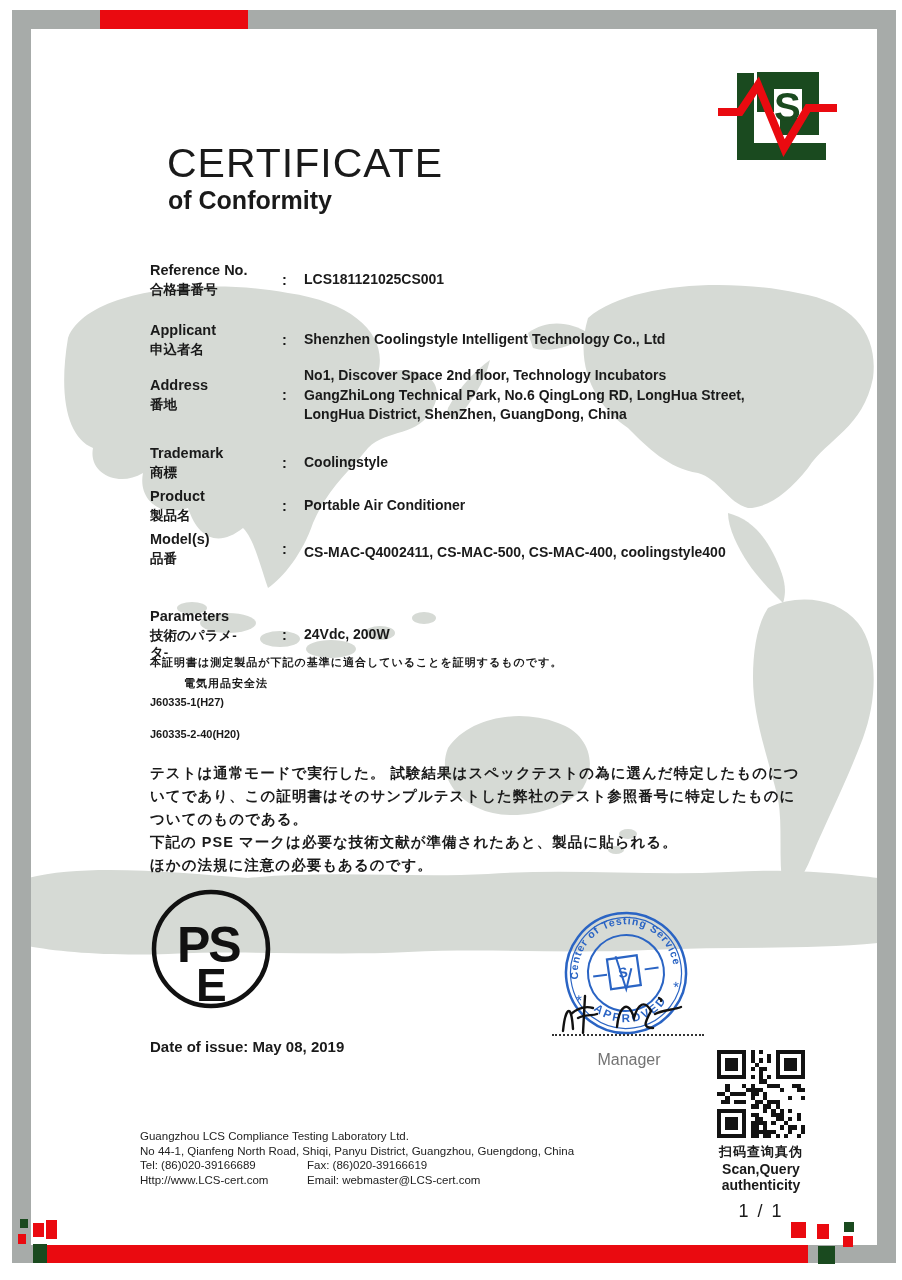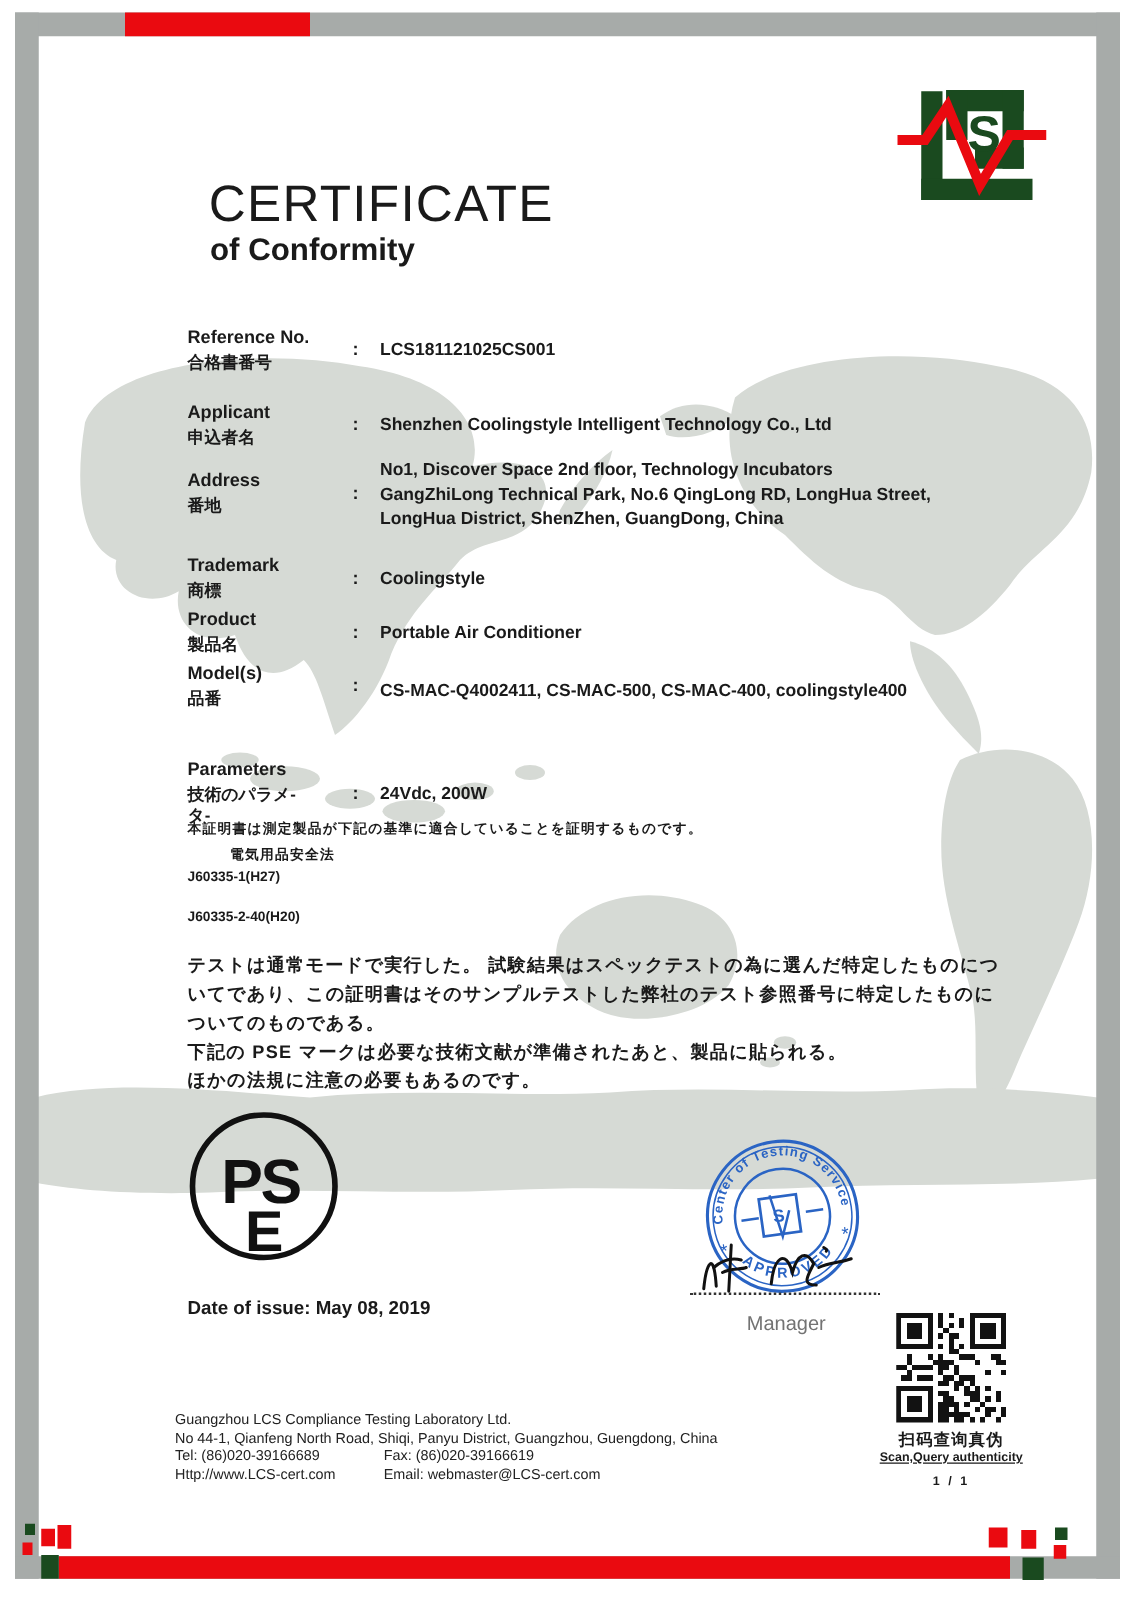--- a/index.html
+++ b/index.html
@@ -29,22 +29,22 @@
   .testnote{position:absolute;left:150px;top:762px;width:670px;font-size:14.5px;font-weight:bold;
             letter-spacing:1px;line-height:23px;white-space:pre-line;}
   .date{position:absolute;left:150px;top:1038px;font-size:15px;font-weight:bold;}
   .manager{position:absolute;left:553px;top:1051px;width:152px;text-align:center;font-size:16px;color:#737373;}
   .dotline{position:absolute;left:552px;top:1034px;width:152px;border-bottom:2px dotted #333;}
   .footer{position:absolute;left:140px;top:1129px;font-size:11.5px;line-height:14.5px;color:#222;}
   .footer .cols{display:flex;}
   .footer .c1{width:167px;}
   .qrpanel{position:absolute;left:686px;top:1050px;width:150px;text-align:center;}
   .qrcn{font-size:13px;font-weight:bold;margin-top:5px;letter-spacing:1px;}
-  .qren{font-size:10px;font-weight:bold;text-decoration:underline;}
-  .qrpage{font-size:10px;font-weight:bold;margin-top:8px;letter-spacing:2px;}
+  .qren{font-size:14px;font-weight:bold;}
+  .qrpage{font-size:18px;font-weight:normal;margin-top:8px;letter-spacing:2px;}
   svg{display:block;}
 </style>
 </head>
 <body>
 
 <div class="sheet">
 
   <svg class="map" width="850" height="690" viewBox="0 0 850 690">
     <g fill="#d6dad5">
       <path d="M40,60 C60,10 180,0 260,15 C330,25 360,60 350,95 C390,85 420,100 405,130 C390,160 360,150 340,170 C320,195 300,210 285,245 C275,275 255,300 240,310 C230,280 225,260 215,250 C190,270 170,260 160,230 C130,240 110,220 115,195 C90,210 60,195 65,170 C40,160 30,120 40,60 Z"></path>

